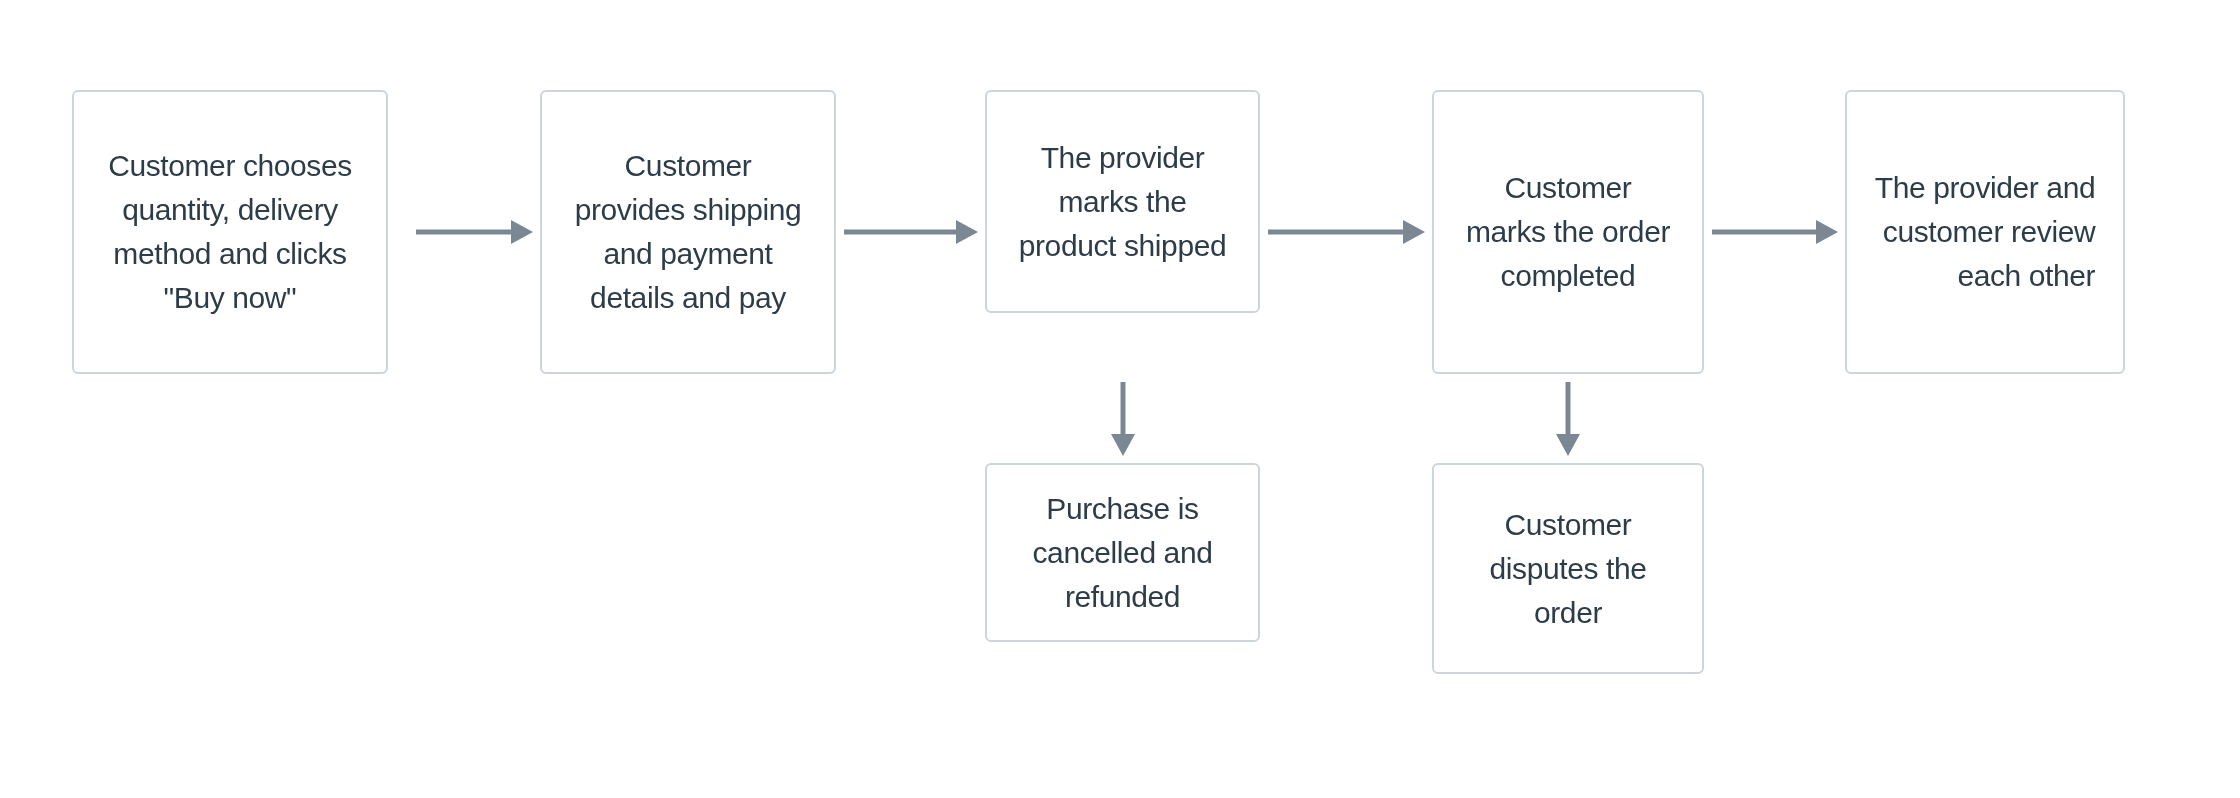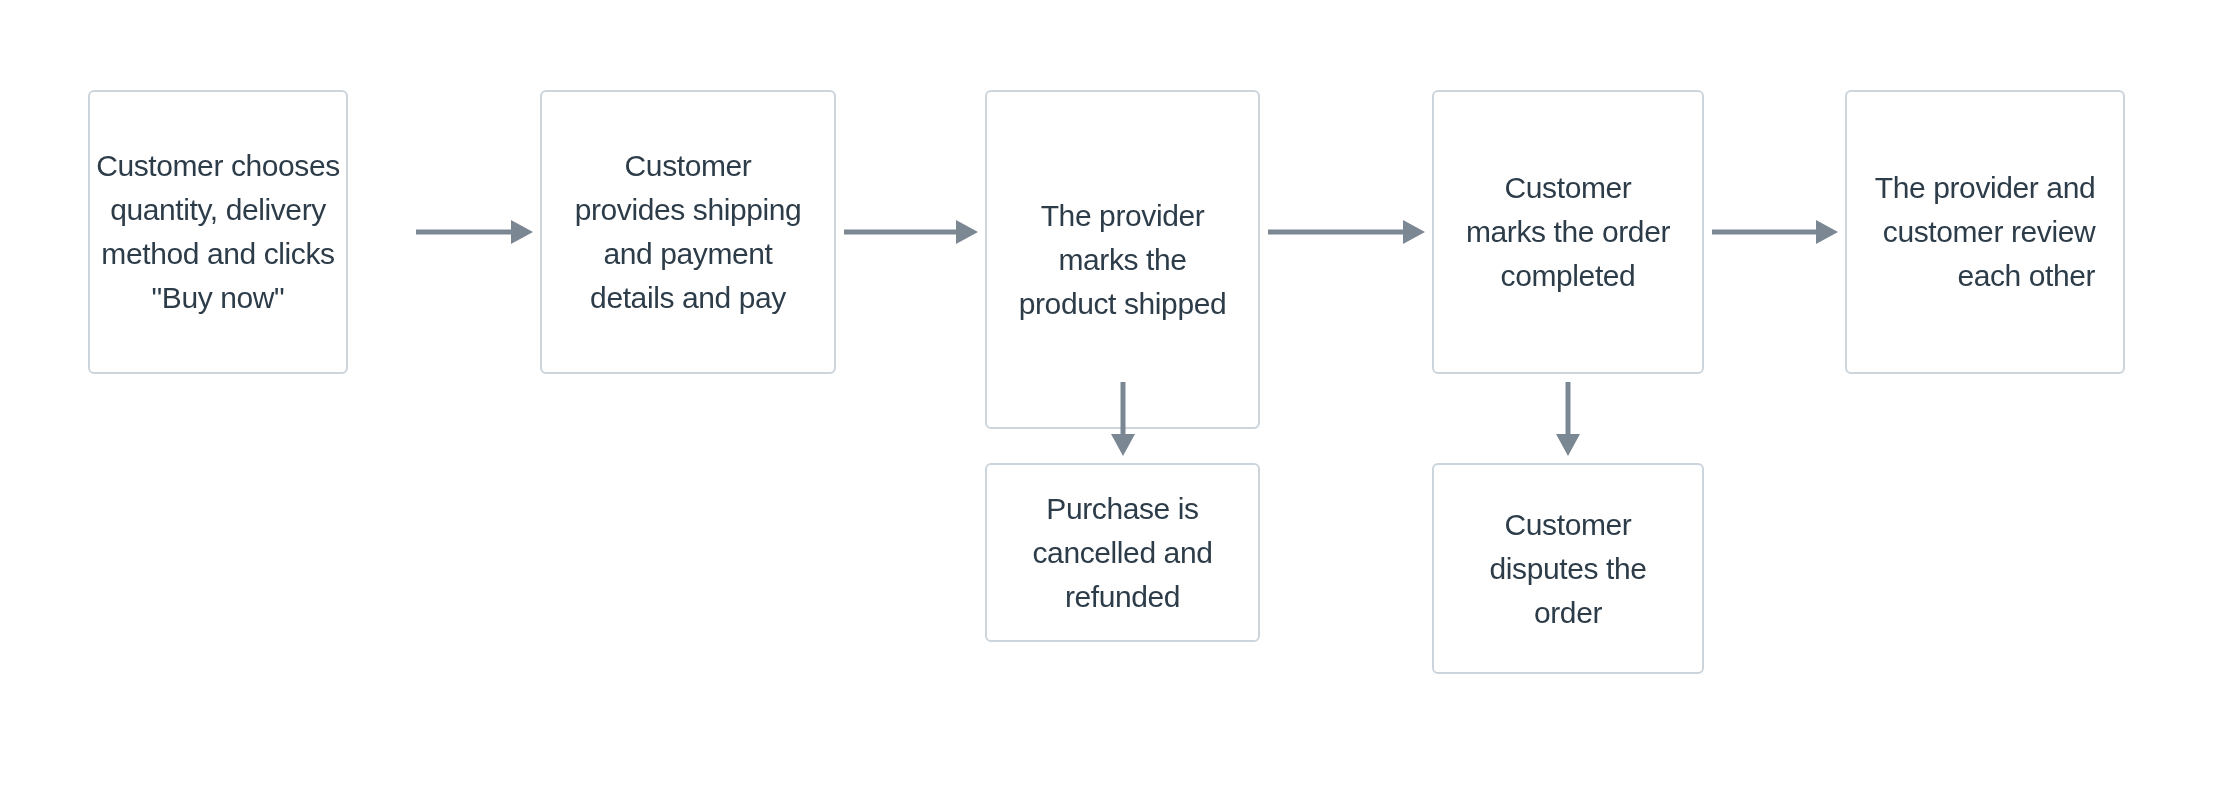--- a/index.html
+++ b/index.html
@@ -27,23 +27,23 @@
     text-align: center;
   }
   .node-label {
     white-space: pre-line;
     color: #2d3c49;
     font-size: 30px;
     line-height: 44px;
     letter-spacing: -0.4px;
   }
   
-  .n1 { left: 88px;   top: 90px;  width: 260px; height: 284px; }
+  .n1 { left: 72px;   top: 90px;  width: 316px; height: 284px; }
   .n2 { left: 540px;  top: 90px;  width: 296px; height: 284px; }
-  .n3 { left: 985px;  top: 90px;  width: 275px; height: 339px; }
+  .n3 { left: 985px;  top: 90px;  width: 275px; height: 223px; }
   .n4 { left: 1432px; top: 90px;  width: 272px; height: 284px; }
   .n5 { left: 1845px; top: 90px;  width: 280px; height: 284px; text-align: right; }
   
   .n6 { left: 985px;  top: 463px; width: 275px; height: 179px; }
   .n7 { left: 1432px; top: 463px; width: 272px; height: 211px; }
 
   
   .arrow { position: absolute; }
   .arrow .shaft { position: absolute; background: #7b8793; }
   .arrow .head  { position: absolute; width: 0; height: 0; }

